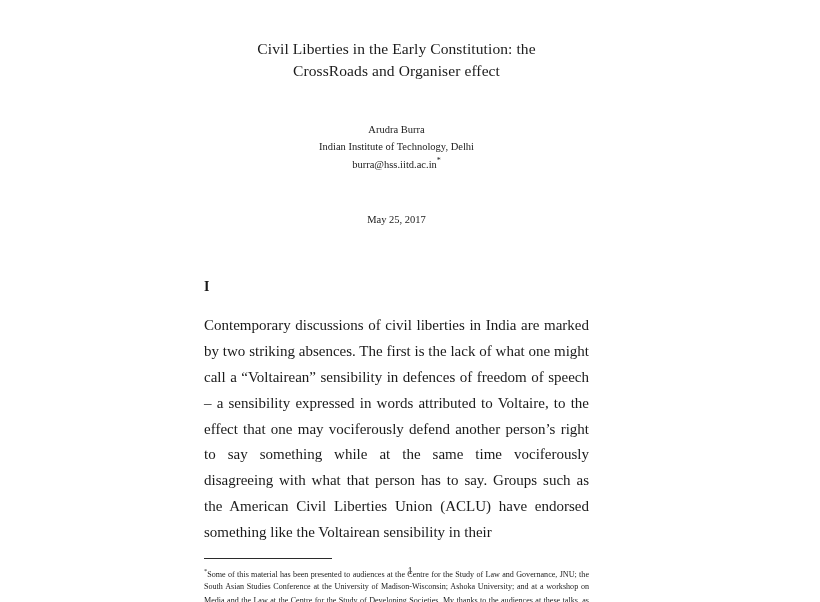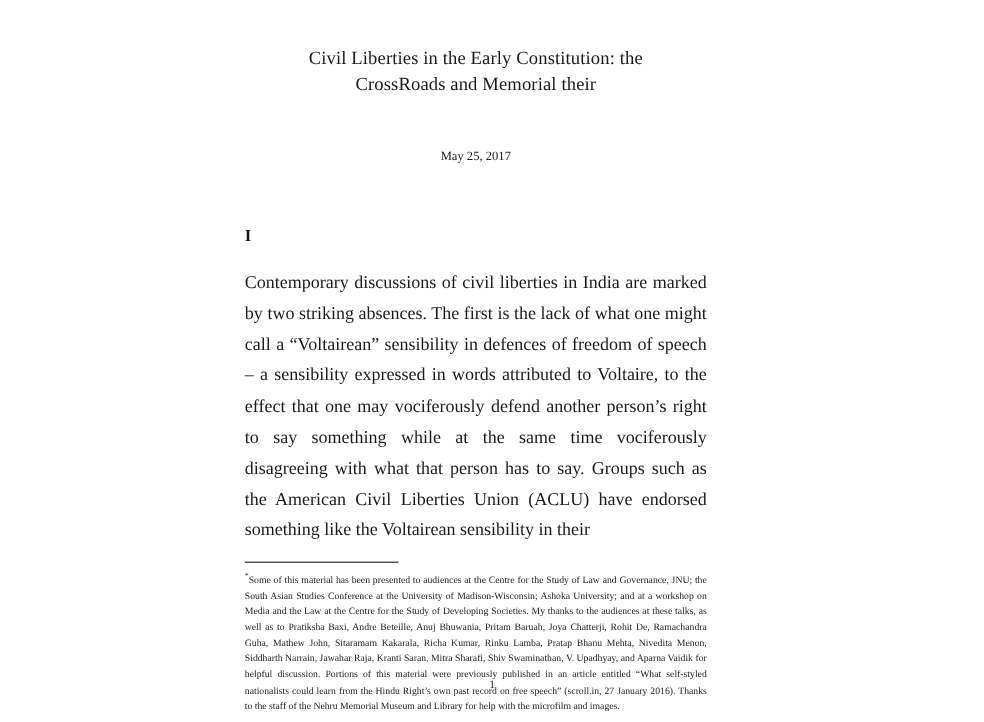--- a/index.html
+++ b/index.html
@@ -98,23 +98,28 @@
   }
 </style>
 </head>
 <body>
 
 <div class="page">
   <div class="content">
 
     <div class="title">
       <span>Civil Liberties in the Early Constitution: the</span>
-      <span class="line2"><span class="ital">CrossRoads</span><span> and </span><span class="ital">Memorial</span><span> their</span></span>
+      <span class="line2"><span class="ital">CrossRoads</span><span> and </span><span class="ital">Organiser</span><span> effect</span></span>
     </div>
 
+    <div class="author-block">
+      <span>Arudra Burra</span>
+      <span class="aff">Indian Institute of Technology, Delhi</span>
+      <span class="email"><span>burra@hss.iitd.ac.in</span><span class="footnote-marker">*</span></span>
+    </div>
 
     <div class="date">May 25, 2017</div>
 
     <div class="section-number">I</div>
 
     <div class="body-par">Contemporary discussions of civil liberties in India are marked by two striking absences. The first is the lack of what one might call a “Voltairean” sensibility in defences of freedom of speech – a sensibility expressed in words attributed to Voltaire, to the effect that one may vociferously defend another person’s right to say something while at the same time vociferously disagreeing with what that person has to say. Groups such as the American Civil Liberties Union (ACLU) have endorsed something like the Voltairean sensibility in their</div>
 
     <div class="fn-rule"></div>
 
     <div class="footnote"><span class="fnstar">*</span><span>Some of this material has been presented to audiences at the Centre for the Study of Law and Governance, JNU; the South Asian Studies Conference at the University of Madison-Wisconsin; Ashoka University; and at a workshop on Media and the Law at the Centre for the Study of Developing Societies. My thanks to the audiences at these talks, as well as to Pratiksha Baxi, Andre Beteille, Anuj Bhuwania, Pritam Baruah, Joya Chatterji, Rohit De, Ramachandra Guha, Mathew John, Sitaramam Kakarala, Richa Kumar, Rinku Lamba, Pratap Bhanu Mehta, Nivedita Menon, Siddharth Narrain, Jawahar Raja, Kranti Saran, Mitra Sharafi, Shiv Swaminathan, V. Upadhyay, and Aparna Vaidik for helpful discussion. Portions of this material were previously published in an article entitled “What self-styled nationalists could learn from the Hindu Right’s own past record on free speech” (scroll.in, 27 January 2016). Thanks to the staff of the Nehru Memorial Museum and Library for help with the microfilm and images.</span></div>

